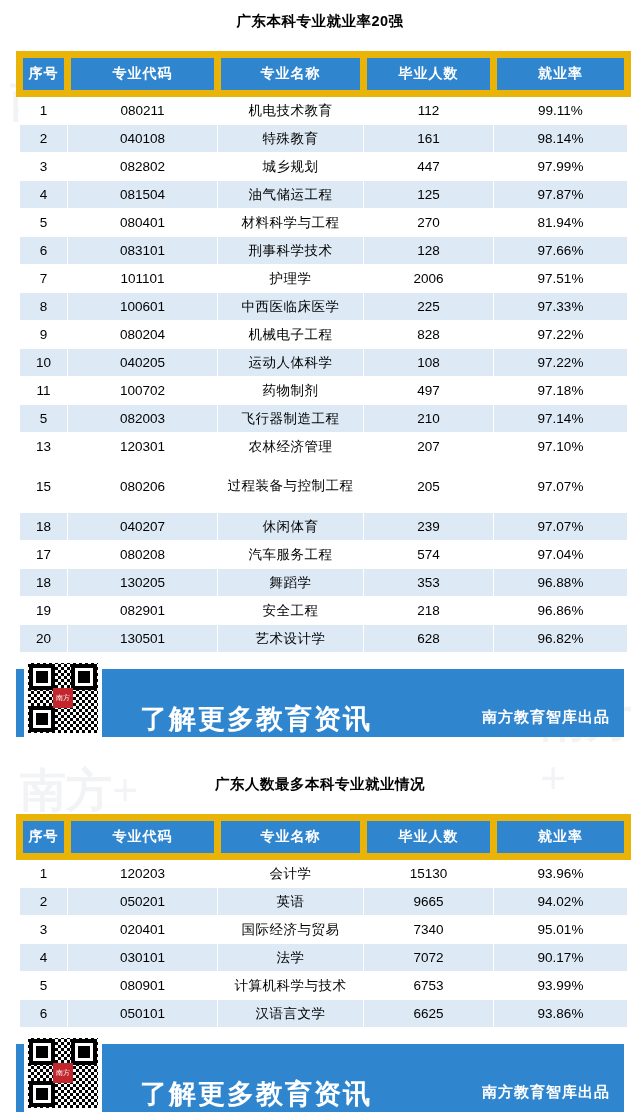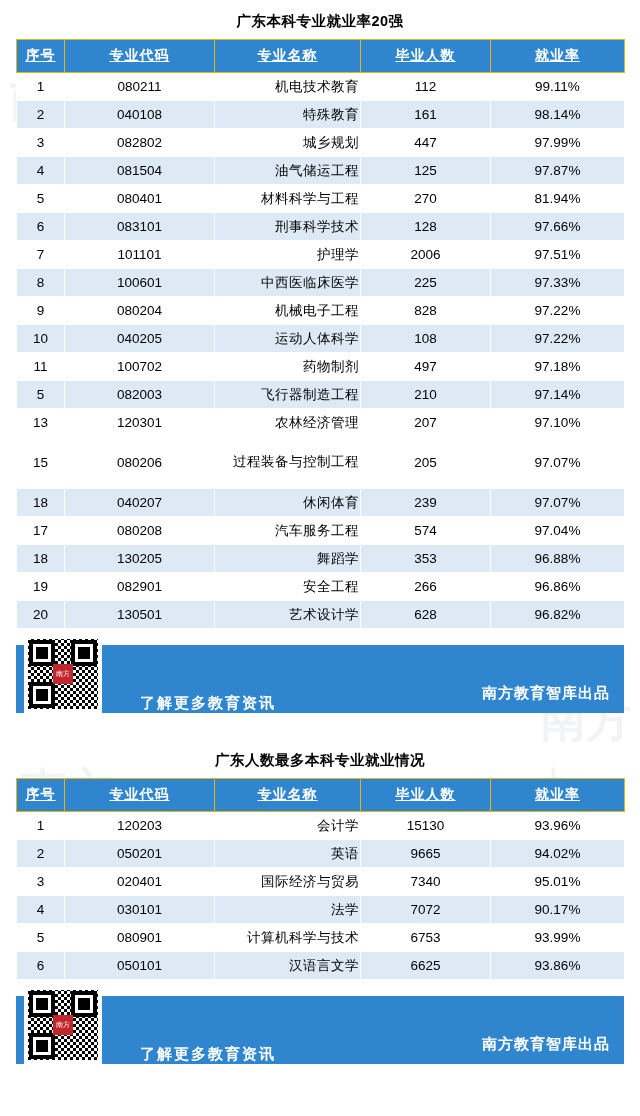--- a/index.html
+++ b/index.html
@@ -27,51 +27,49 @@
   .section {
     width: 640px;
     box-sizing: border-box;
     padding: 0 16px;
     position: relative;
   }
   .title {
     text-align: center;
     font-size: 14.5px;
     font-weight: bold;
-    padding: 12px 0 8px 0;
+    padding: 12px 0 20px 0;
     letter-spacing: 0.5px;
   }
   table {
     border-collapse: collapse;
     width: 608px;
     table-layout: fixed;
   }
   th {
     background: #2f86cf;
     color: #ffffff;
     font-size: 14px;
     font-weight: bold;
     height: 30px;
-    border: 1px solid #eab308;
+    border: 7px solid #eab308;
     letter-spacing: 1px;
-    text-decoration: underline;
   }
   td {
     font-size: 13.5px;
     height: 25px;
     text-align: center;
     border: 1px solid #ffffff;
     background: #ffffff;
   }
   tr.alt td {
     background: #ddeaf6;
   }
   td.name {
     letter-spacing: 0.5px;
-    text-align: right;
   }
   col.c0 { width: 48px; }
   col.c1 { width: 150px; }
   col.c2 { width: 146px; }
   col.c3 { width: 130px; }
   col.c4 { width: 134px; }
   .footer-bar {
     width: 608px;
     height: 68px;
     background: #2f86cf;
@@ -122,21 +120,21 @@
     height: 20px;
     background: #c1272d;
     color: #fff;
     font-size: 7px;
     line-height: 20px;
     text-align: center;
     font-family: "Liberation Serif", serif;
   }
   .footer-text {
     color: #ffffff;
-    font-size: 15px;
+    font-size: 27px;
     font-weight: bold;
     margin-left: 38px;
     letter-spacing: 2px;
   }
   .footer-brand {
     color: #ffffff;
     font-size: 15px;
     font-weight: bold;
     position: absolute;
     right: 14px;
@@ -297,21 +295,21 @@
           <td>18</td>
           <td>130205</td>
           <td class="name">舞蹈学</td>
           <td>353</td>
           <td>96.88%</td>
         </tr>
       <tr>
           <td>19</td>
           <td>082901</td>
           <td class="name">安全工程</td>
-          <td>266</td>
+          <td>218</td>
           <td>96.86%</td>
         </tr>
       <tr class="alt">
           <td>20</td>
           <td>130501</td>
           <td class="name">艺术设计学</td>
           <td>628</td>
           <td>96.82%</td>
         </tr>
     </tbody>

